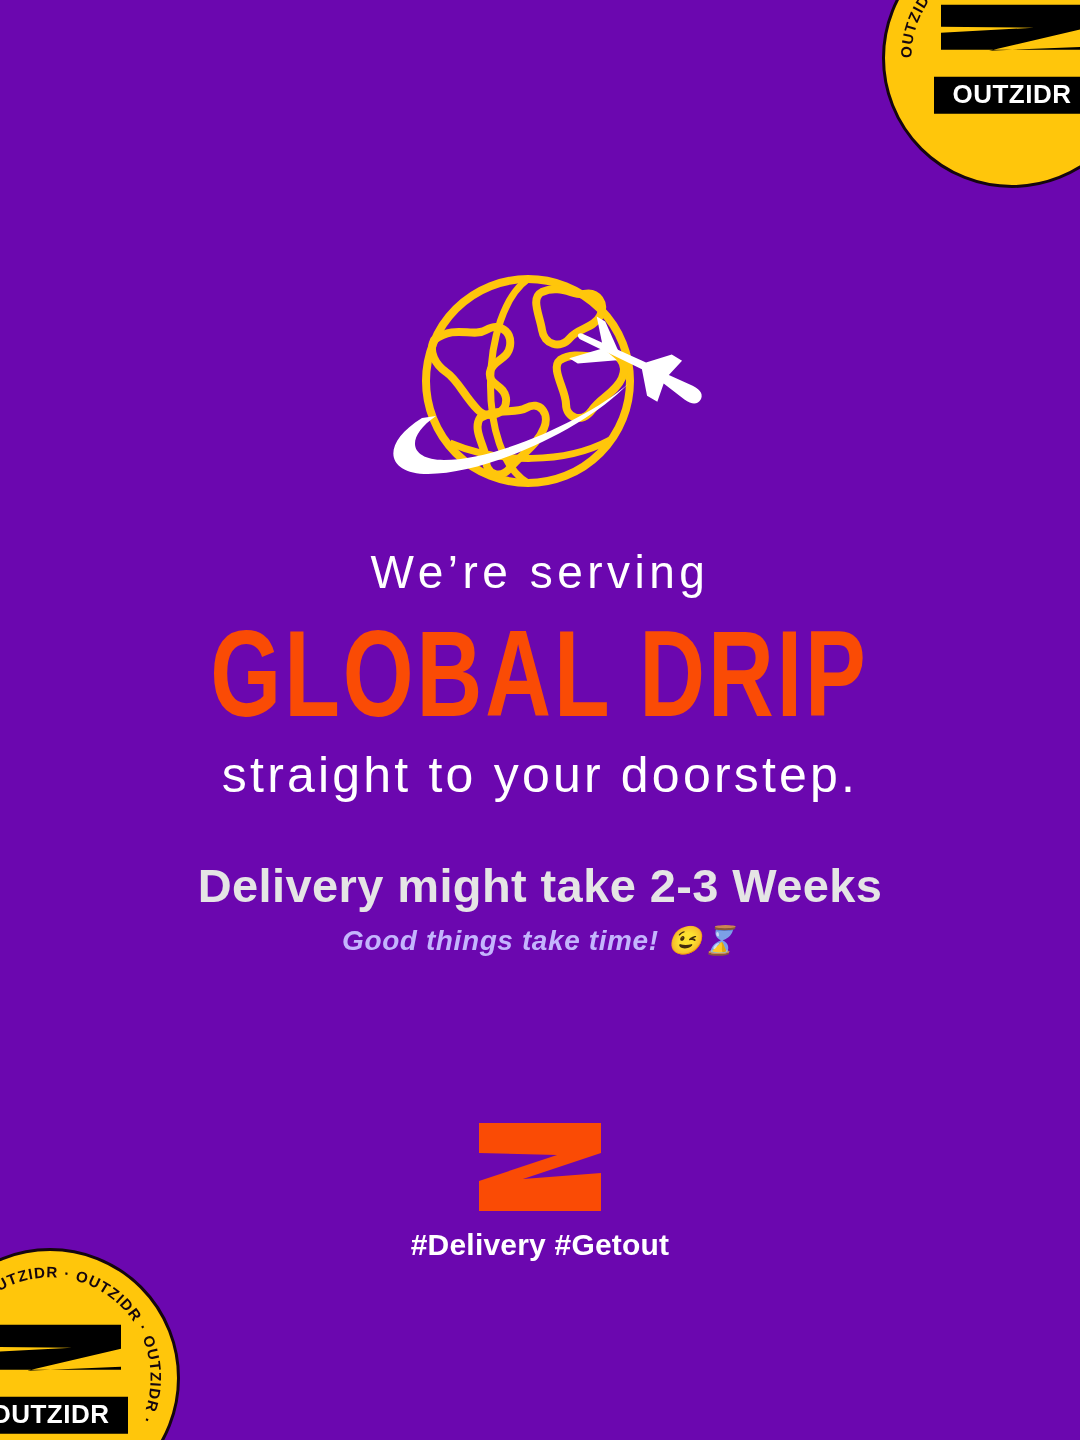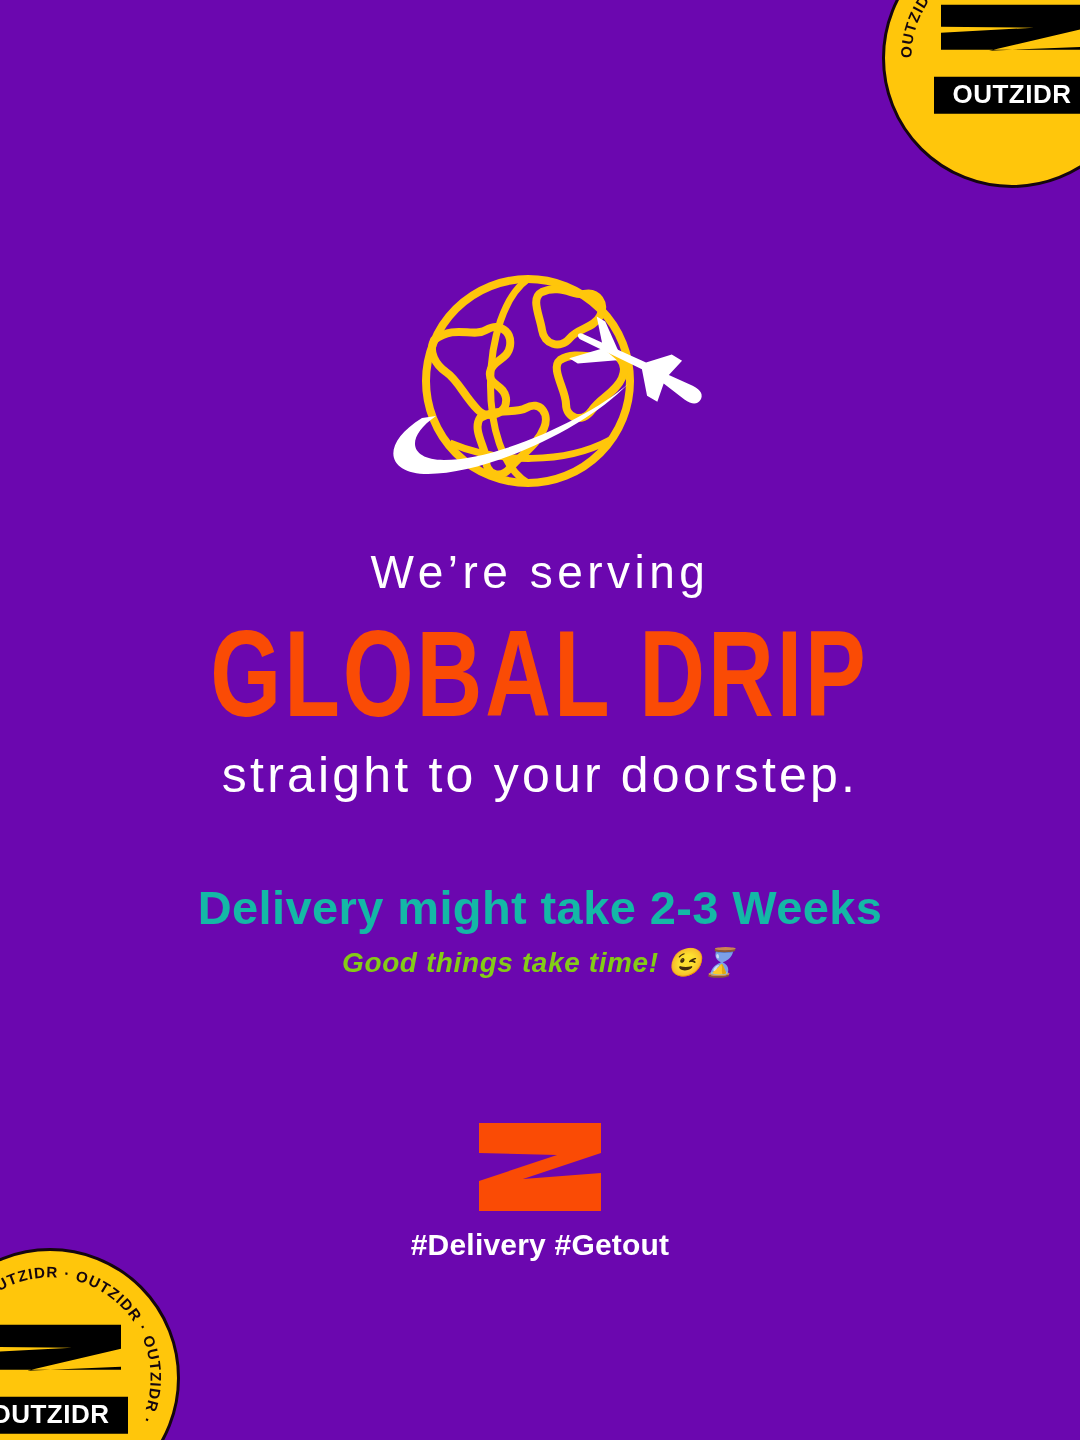--- a/index.html
+++ b/index.html
@@ -100,31 +100,31 @@
     margin-top:47px;
     color:#ffffff;
     font-size:50px;
     font-weight:300;
     letter-spacing:3.2px;
     line-height:1;
     text-align:center;
   }
 
   .line-delivery {
-    margin-top:84px;
-    color:#14b8a6;
+    margin-top:62px;
+    color:#e5e5e5;
     font-size:47px;
     font-weight:bold;
     letter-spacing:0.4px;
     line-height:1;
   }
 
   .line-goodthings {
     margin-top:18px;
-    color:#84cc16;
+    color:#c4b5fd;
     font-size:28px;
     font-weight:bold;
     font-style:italic;
     letter-spacing:0.6px;
     line-height:1;
   }
 
   
   .footer {
     position:absolute;

